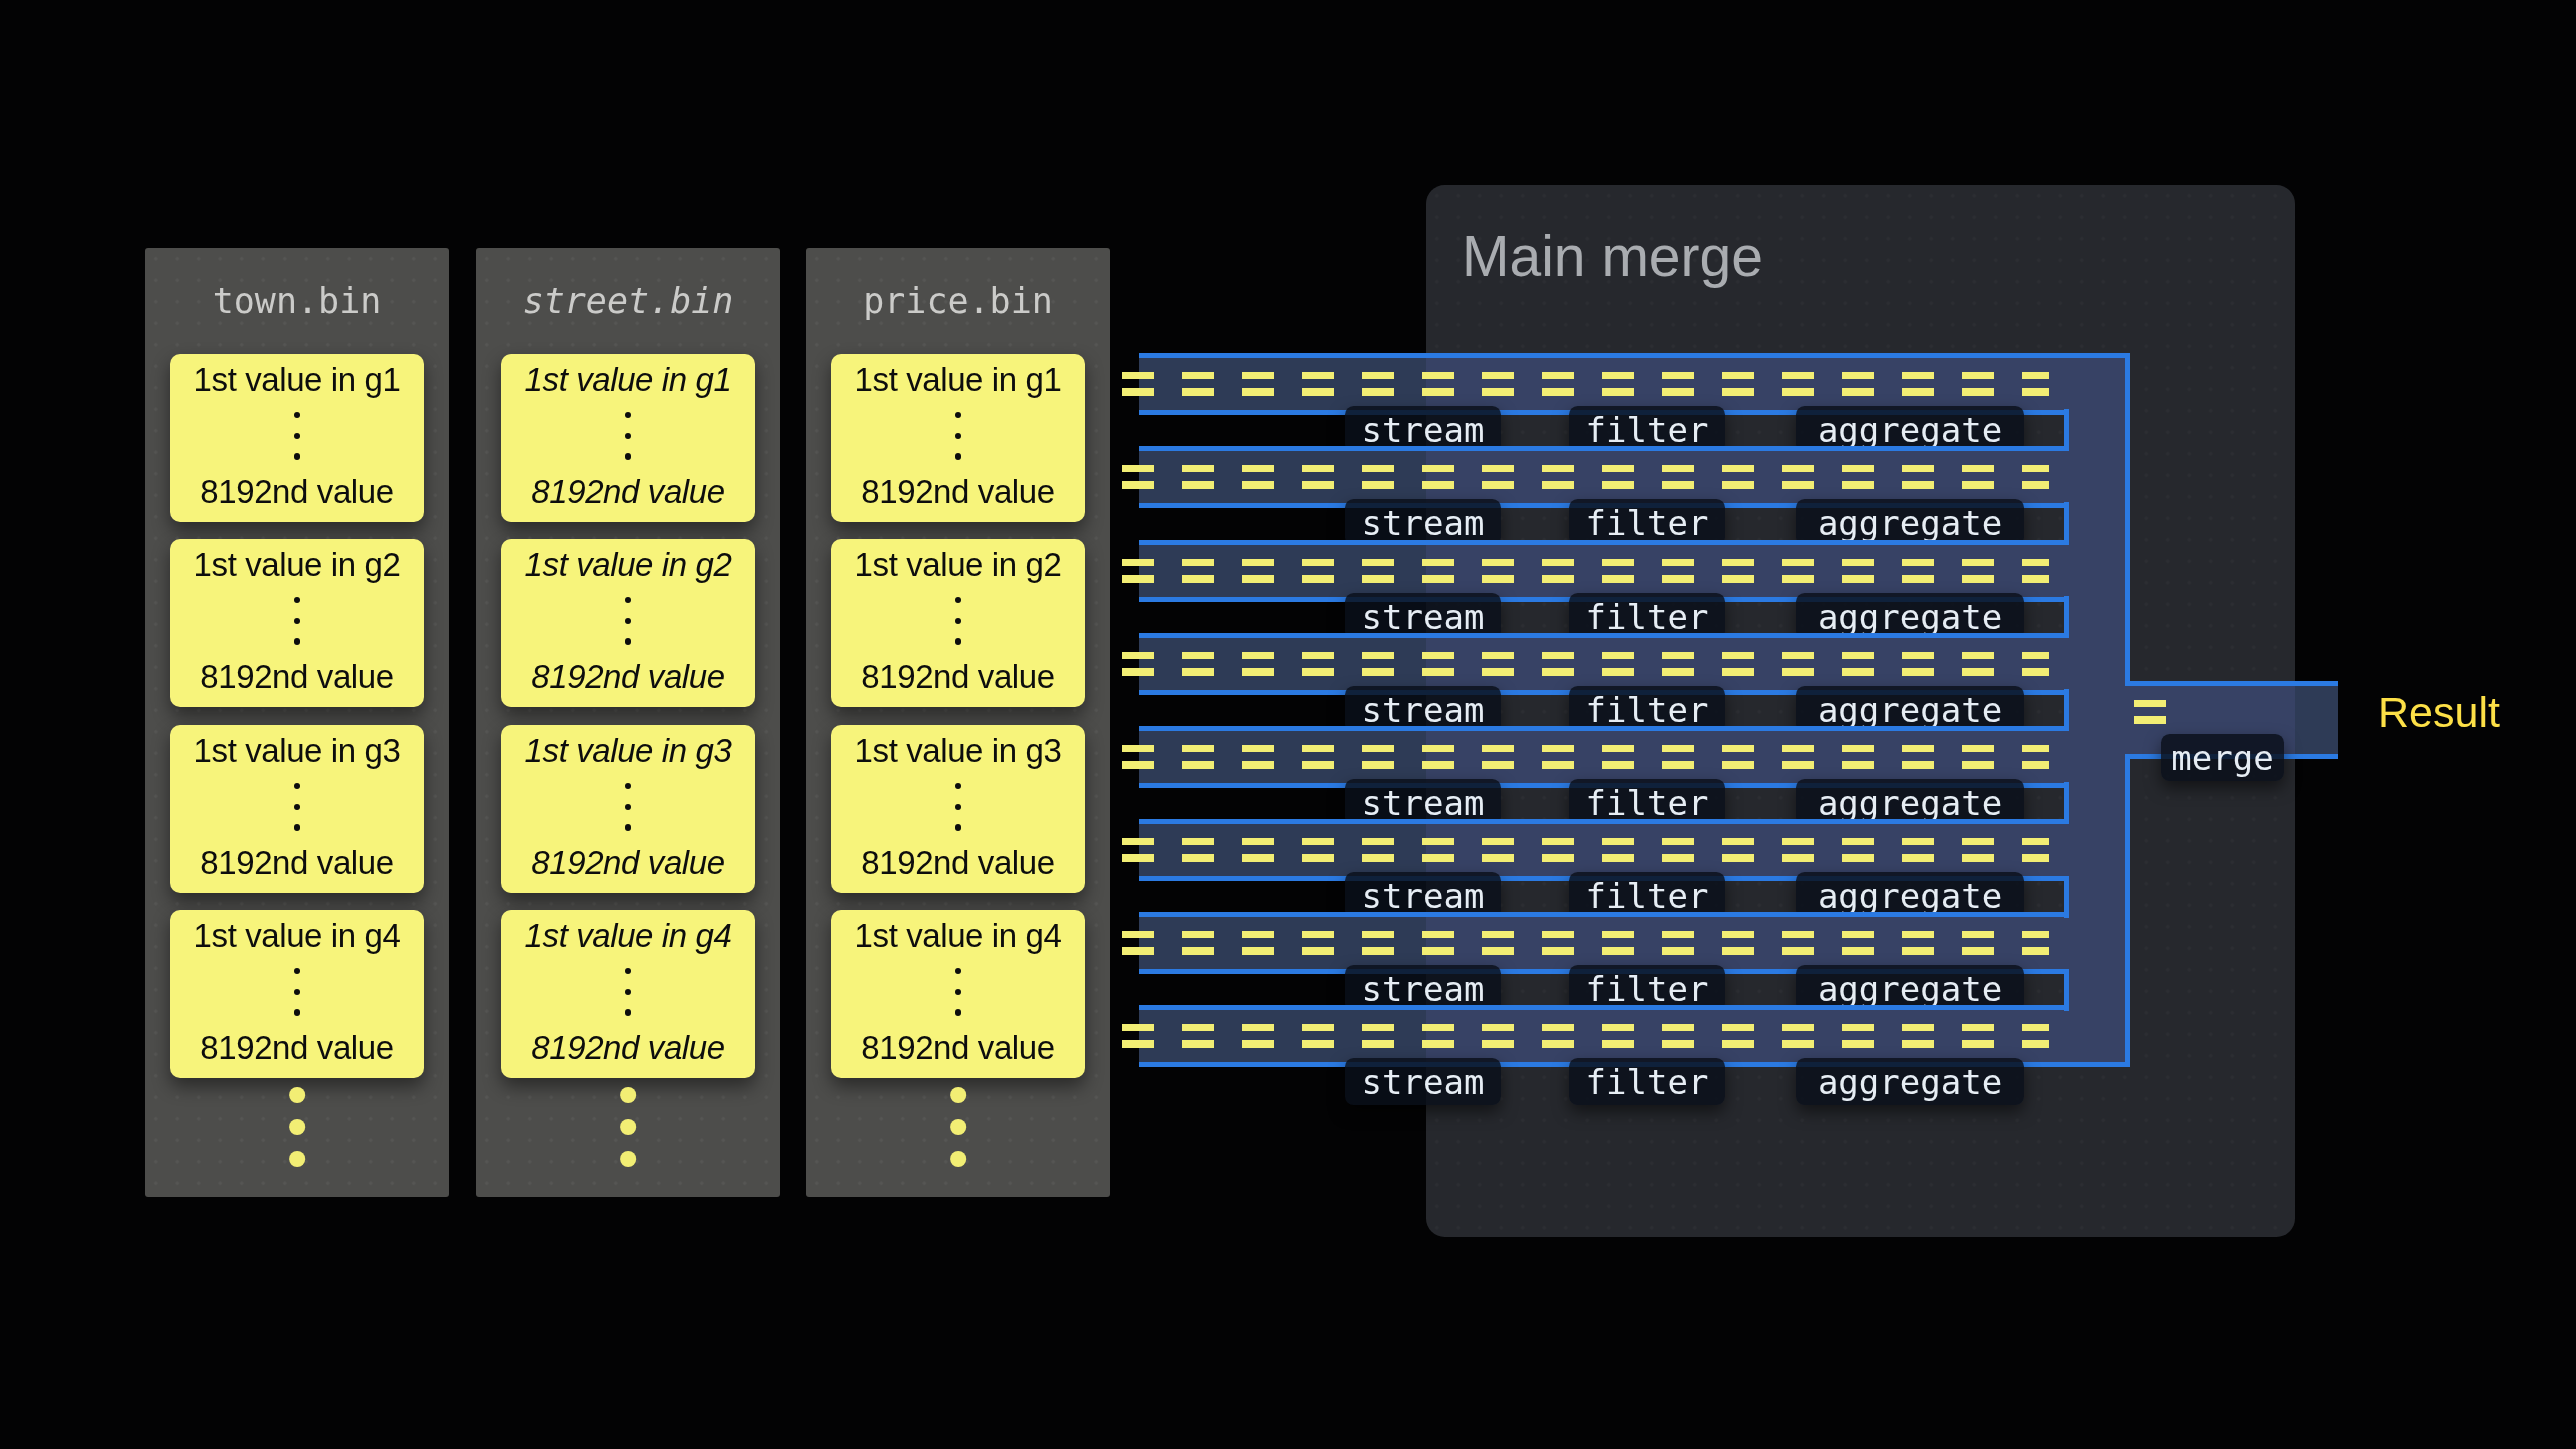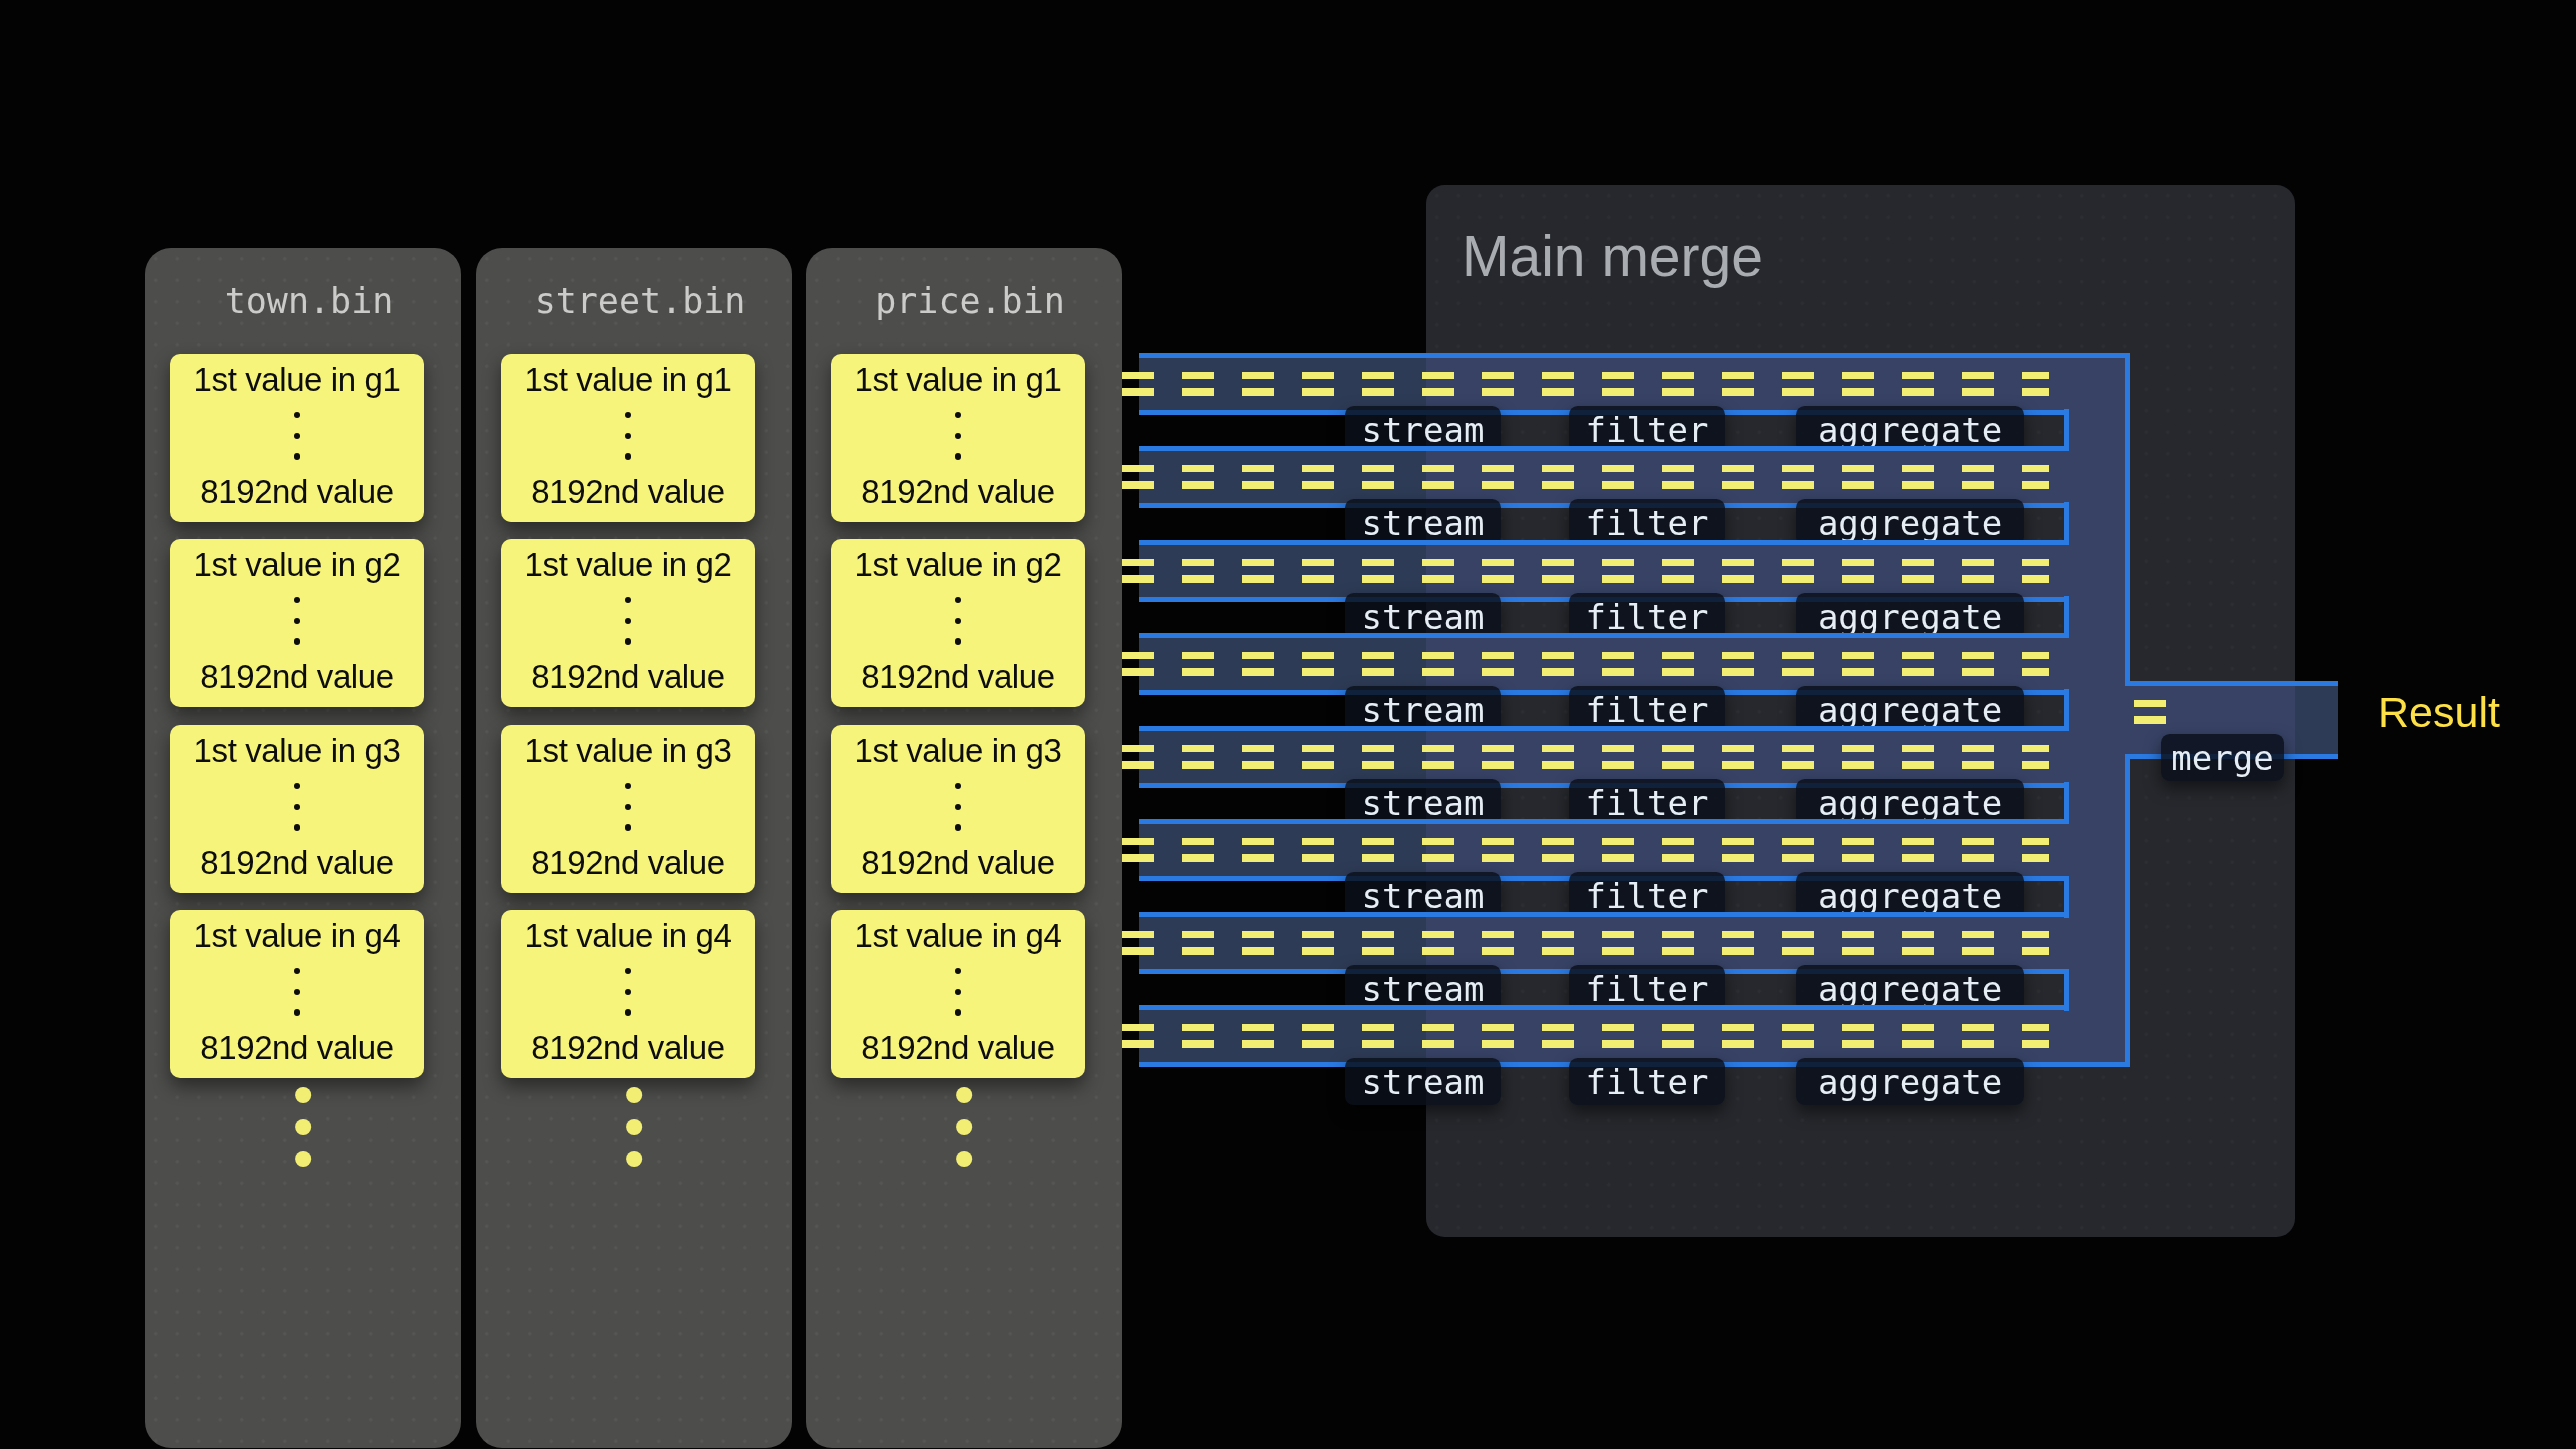--- a/index.html
+++ b/index.html
@@ -1,23 +1,23 @@
 <!DOCTYPE html>
 <html style="font-size:11.4px"><head>
 <meta charset="utf-8">
 <style>
   html,body{margin:0;padding:0;background:#030304;}
   .canvas{position:relative;width:2576px;height:1449px;background:#030304;overflow:hidden;
           font-family:"Liberation Sans",sans-serif;white-space:nowrap;}
 
   
-  .file-panel{position:absolute;top:248px;width:304px;height:1200px;background-color:#4d4d4b;
-              border-radius:26px;
+  .file-panel{position:absolute;top:248px;width:304px;height:949px;background-color:#4d4d4b;
+              border-radius:3px;
               background-image:radial-gradient(rgba(255,255,255,.05) 1.4px,transparent 1.9px);
-              background-size:21.5px 21.5px;padding-left:12px;}
+              background-size:21.5px 21.5px;}
   .file-header{height:106px;display:flex;align-items:center;justify-content:center;
                font-family:"DejaVu Sans Mono","Liberation Mono",monospace;
                font-size:35px;color:#cbcbc9;}
   .block{position:absolute;left:25px;width:254px;height:168px;background:#f7f47b;border-radius:10px;
          box-shadow:0 8.6px 18.6px rgba(0,0,0,.45);box-sizing:border-box;
          display:flex;flex-direction:column;align-items:center;justify-content:space-between;
          padding:7.2px 4.3px 11.4px;}
   .block-label{font-size:33px;color:#0d0d0d;font-weight:500;letter-spacing:-0.4px;text-align:center;}
   .mini-dots{display:flex;flex-direction:column;align-items:center;gap:14.3px;}
   .mini-dot{width:6.4px;height:6.4px;border-radius:50%;background:#0d0d0d;}
@@ -109,21 +109,21 @@
             <div class="mini-dot"></div>
     </div>
     <div class="block-label">8192nd value</div>
   </div>
         <div class="panel-dots">
       <div class="panel-dot"></div>
       <div class="panel-dot"></div>
       <div class="panel-dot"></div>
     </div>
   </div>
-      <div class="file-panel" style="left: 476px;">
+      <div class="file-panel" style="left: 476px; font-style: italic;">
     <div class="file-header">street.bin</div>
     <div class="block" style="top: 106px;">
     <div class="block-label">1st value in g1</div>
     <div class="mini-dots">
       <div class="mini-dot"></div>
             <div class="mini-dot"></div>
             <div class="mini-dot"></div>
     </div>
     <div class="block-label">8192nd value</div>
   </div>

